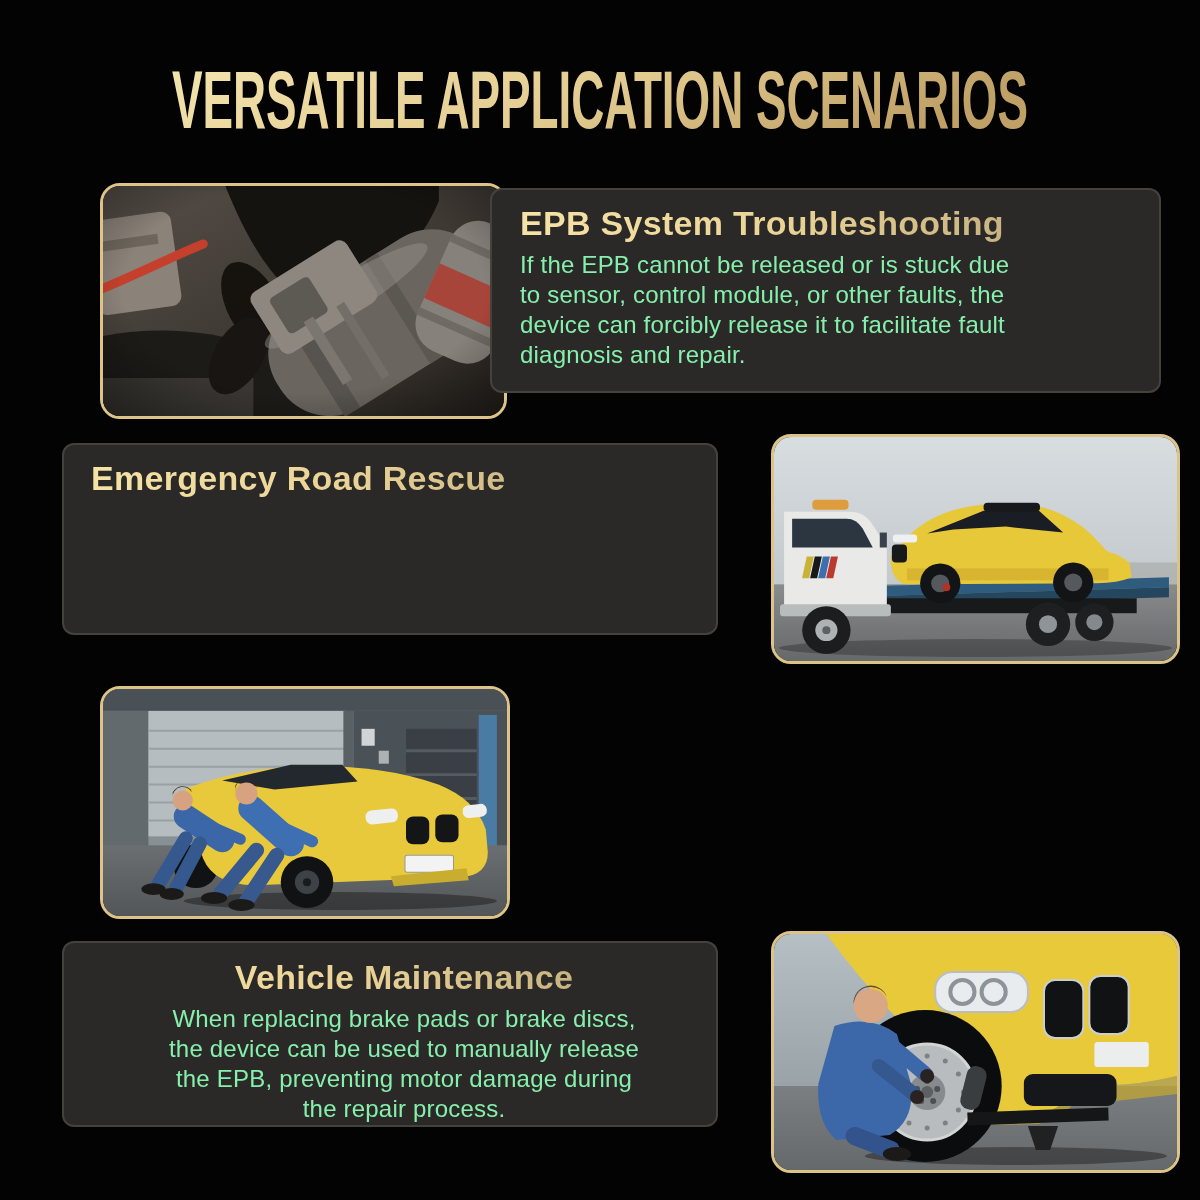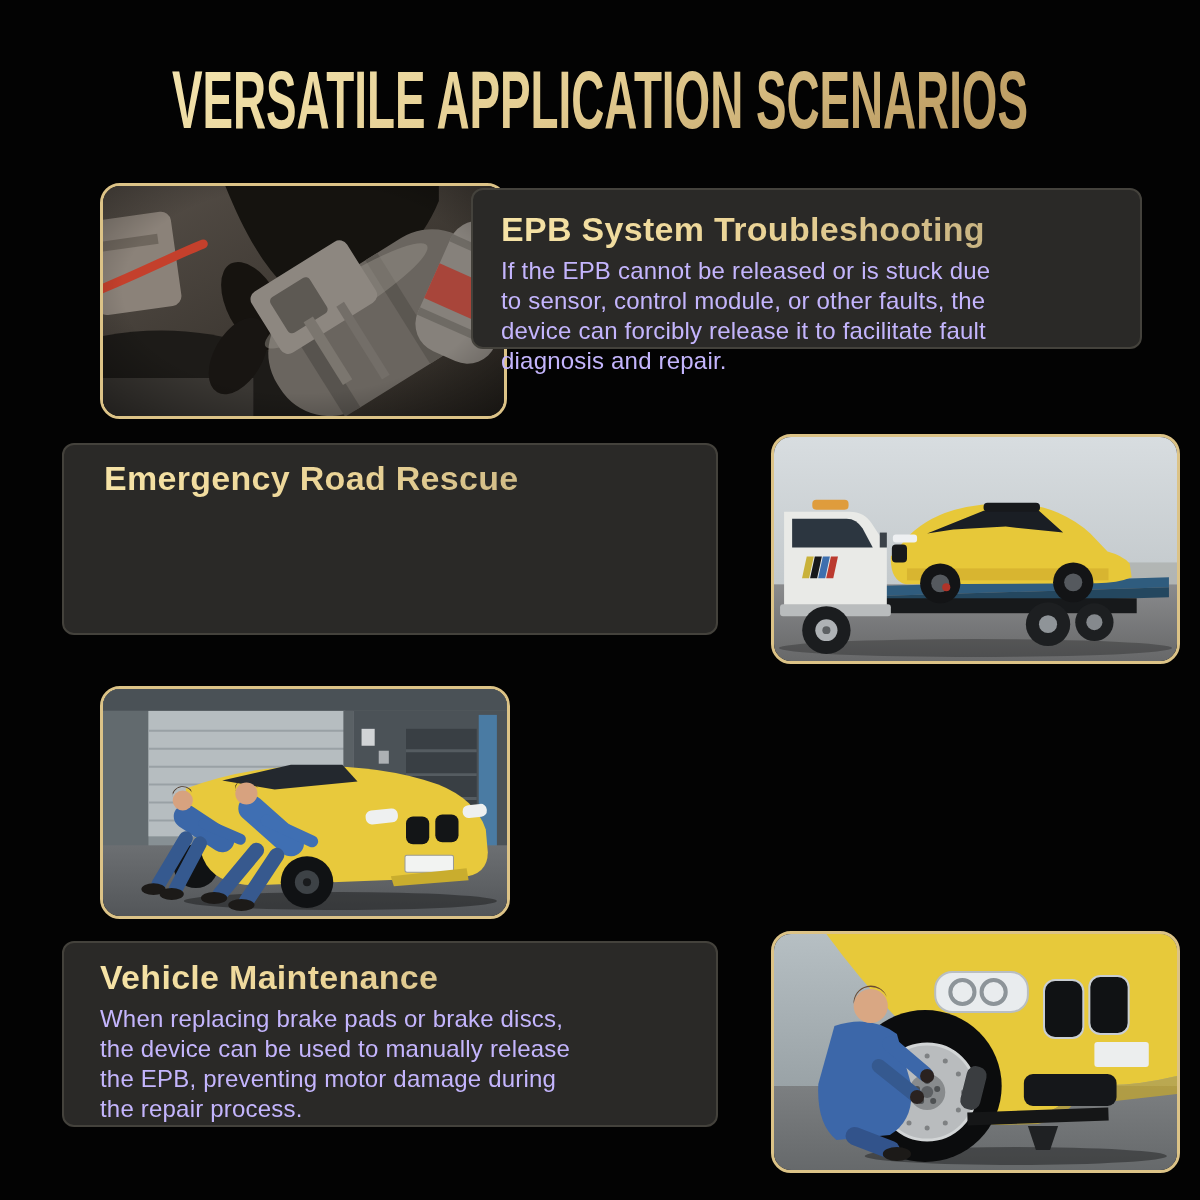--- a/index.html
+++ b/index.html
@@ -23,34 +23,34 @@
   }
   .heading {
     margin:0; font-weight:bold; font-size:34px; line-height:40px;
     white-space:nowrap; letter-spacing:.3px;
     background:linear-gradient(95deg,#f6e3a6 0%,#ead396 42%,#b3a075 100%);
     -webkit-background-clip:text; background-clip:text;
     color:transparent; -webkit-text-fill-color:transparent;
   }
   .body {
     margin:7px 0 0; font-size:24px; line-height:30px;
-    color:#c4b5fd; letter-spacing:.2px; white-space:pre-line;
+    color:#86efac; letter-spacing:.2px; white-space:pre-line;
   }
 
   
   #photo-1 { left:60px;  top:167px; width:407px; height:236px; }
-  #panel-1 { left:471px; top:188px; width:671px; height:161px; padding:19px 16px 0 28px; }
+  #panel-1 { left:490px; top:188px; width:671px; height:205px; padding:13px 16px 0 28px; }
   
-  #panel-2 { left:62px;  top:443px; width:656px; height:192px; padding:13px 12px 0 40px; }
+  #panel-2 { left:62px;  top:443px; width:656px; height:192px; padding:13px 12px 0 27px; }
   #photo-2 { left:731px; top:418px; width:409px; height:230px; }
   
   #photo-3 { left:60px;  top:670px; width:410px; height:233px; }
   #panel-3 { left:478px; top:683px; width:664px; height:215px; padding:13px 14px 0 22px; }
   
-  #panel-4 { left:62px;  top:941px; width:656px; height:186px; padding:14px 8px 0 36px; }
+  #panel-4 { left:62px;  top:941px; width:656px; height:186px; padding:14px 8px 0 36px;text-align:center; }
   #photo-4 { left:731px; top:915px; width:409px; height:242px; }
 </style>
 </head>
 <body>
 
 <div class="canvas">
 
   <svg class="title-svg" width="1200" height="110">
     <defs>
       <linearGradient id="goldTitle" x1="0" y1="0" x2="1" y2="0.25">

